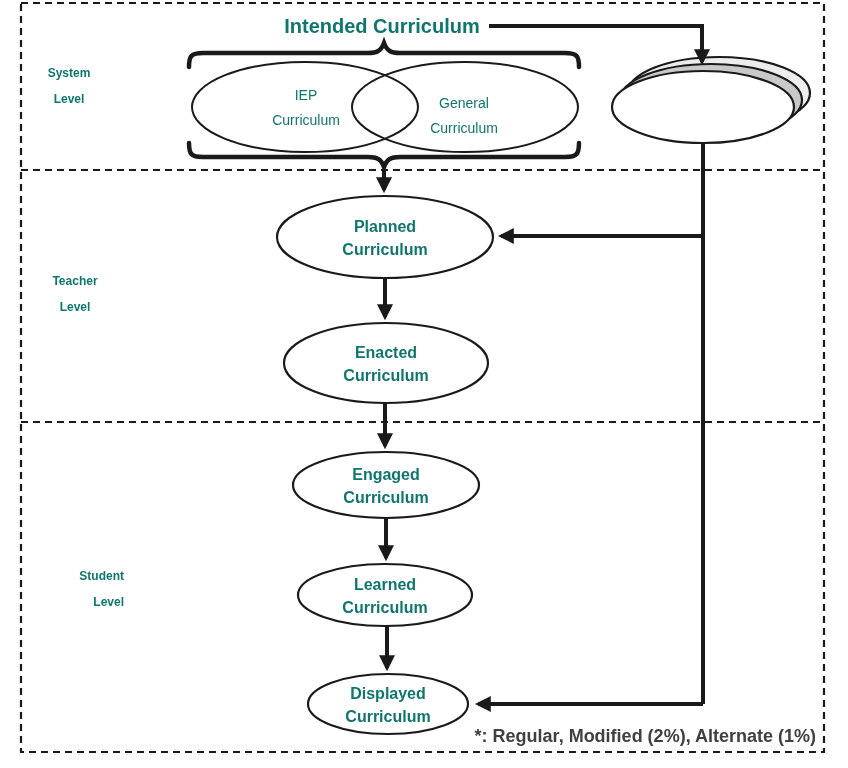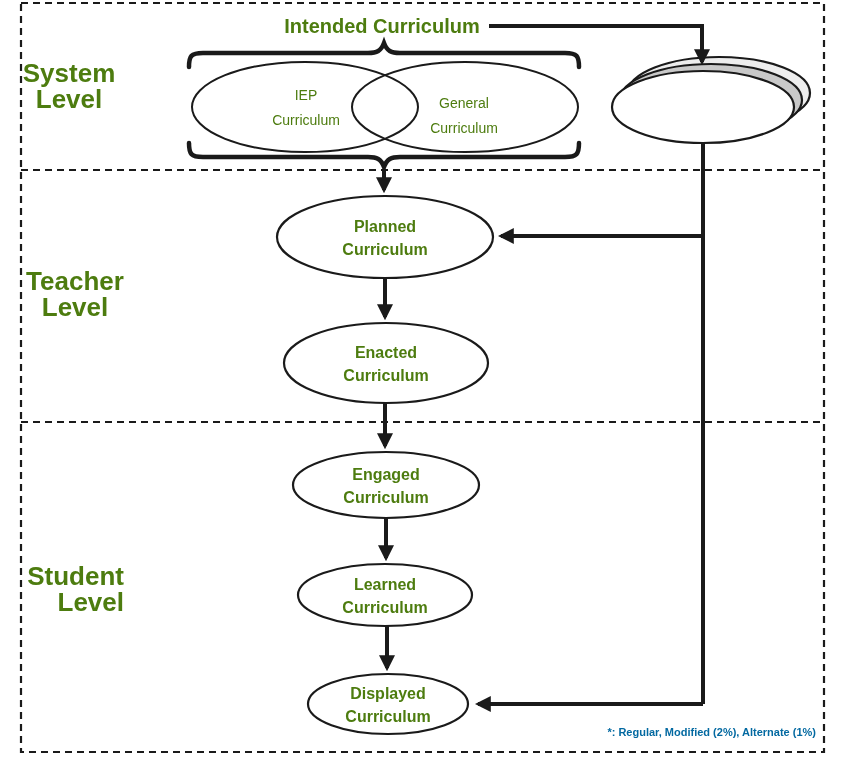--- a/index.html
+++ b/index.html
@@ -10,31 +10,31 @@
     background: #ffffff;
     font-family: "Liberation Sans", "DejaVu Sans", sans-serif;
     color: #151515;
     overflow: hidden;
   }
   .stage svg { position: absolute; left: 0; top: 0; }
   .lbl {
     position: absolute;
     text-align: center;
     white-space: pre-line;
-    color: #4d7c0f;
+    color: #0f766e;
   }
   .title-lbl   { font-size: 20px; font-weight: bold; line-height: 24px; }
-  .level-lbl   { font-size: 26px; font-weight: bold; line-height: 26px; }
+  .level-lbl   { font-size: 12px; font-weight: bold; line-height: 26px; }
   .node-lbl    { font-size: 16px; font-weight: bold; line-height: 23px; }
   .venn-lbl    { font-size: 14px; font-weight: normal; line-height: 25px; }
   .footnote-lbl{
     position: absolute;
-    font-size: 11px; font-weight: bold;
+    font-size: 18px; font-weight: bold;
     white-space: nowrap;
-    color: #0369a1;
+    color: #404040;
   }
   .dashed { fill: none; stroke: #1a1a1a; stroke-width: 2.2; stroke-dasharray: 7 5; }
   .node-shape { fill: #ffffff; stroke: #1a1a1a; stroke-width: 2.2; }
   .venn-shape { fill: none; stroke: #1a1a1a; stroke-width: 2; }
   .brace { fill: none; stroke: #1a1a1a; stroke-width: 4.5; stroke-linecap: round; }
   .conn  { fill: none; stroke: #1a1a1a; stroke-width: 4; }
   .stack-shape { stroke: #1a1a1a; stroke-width: 2.2; }
 </style>
 </head>
 <body>

